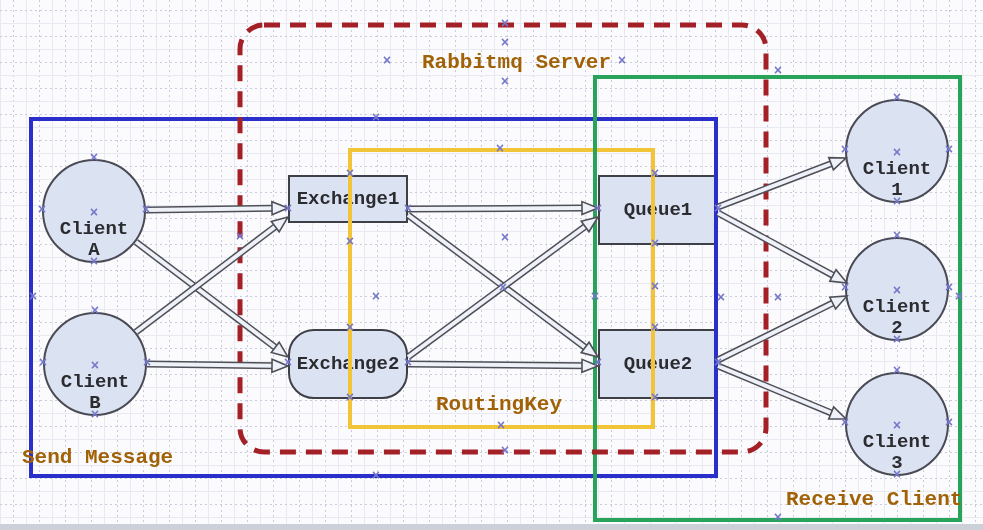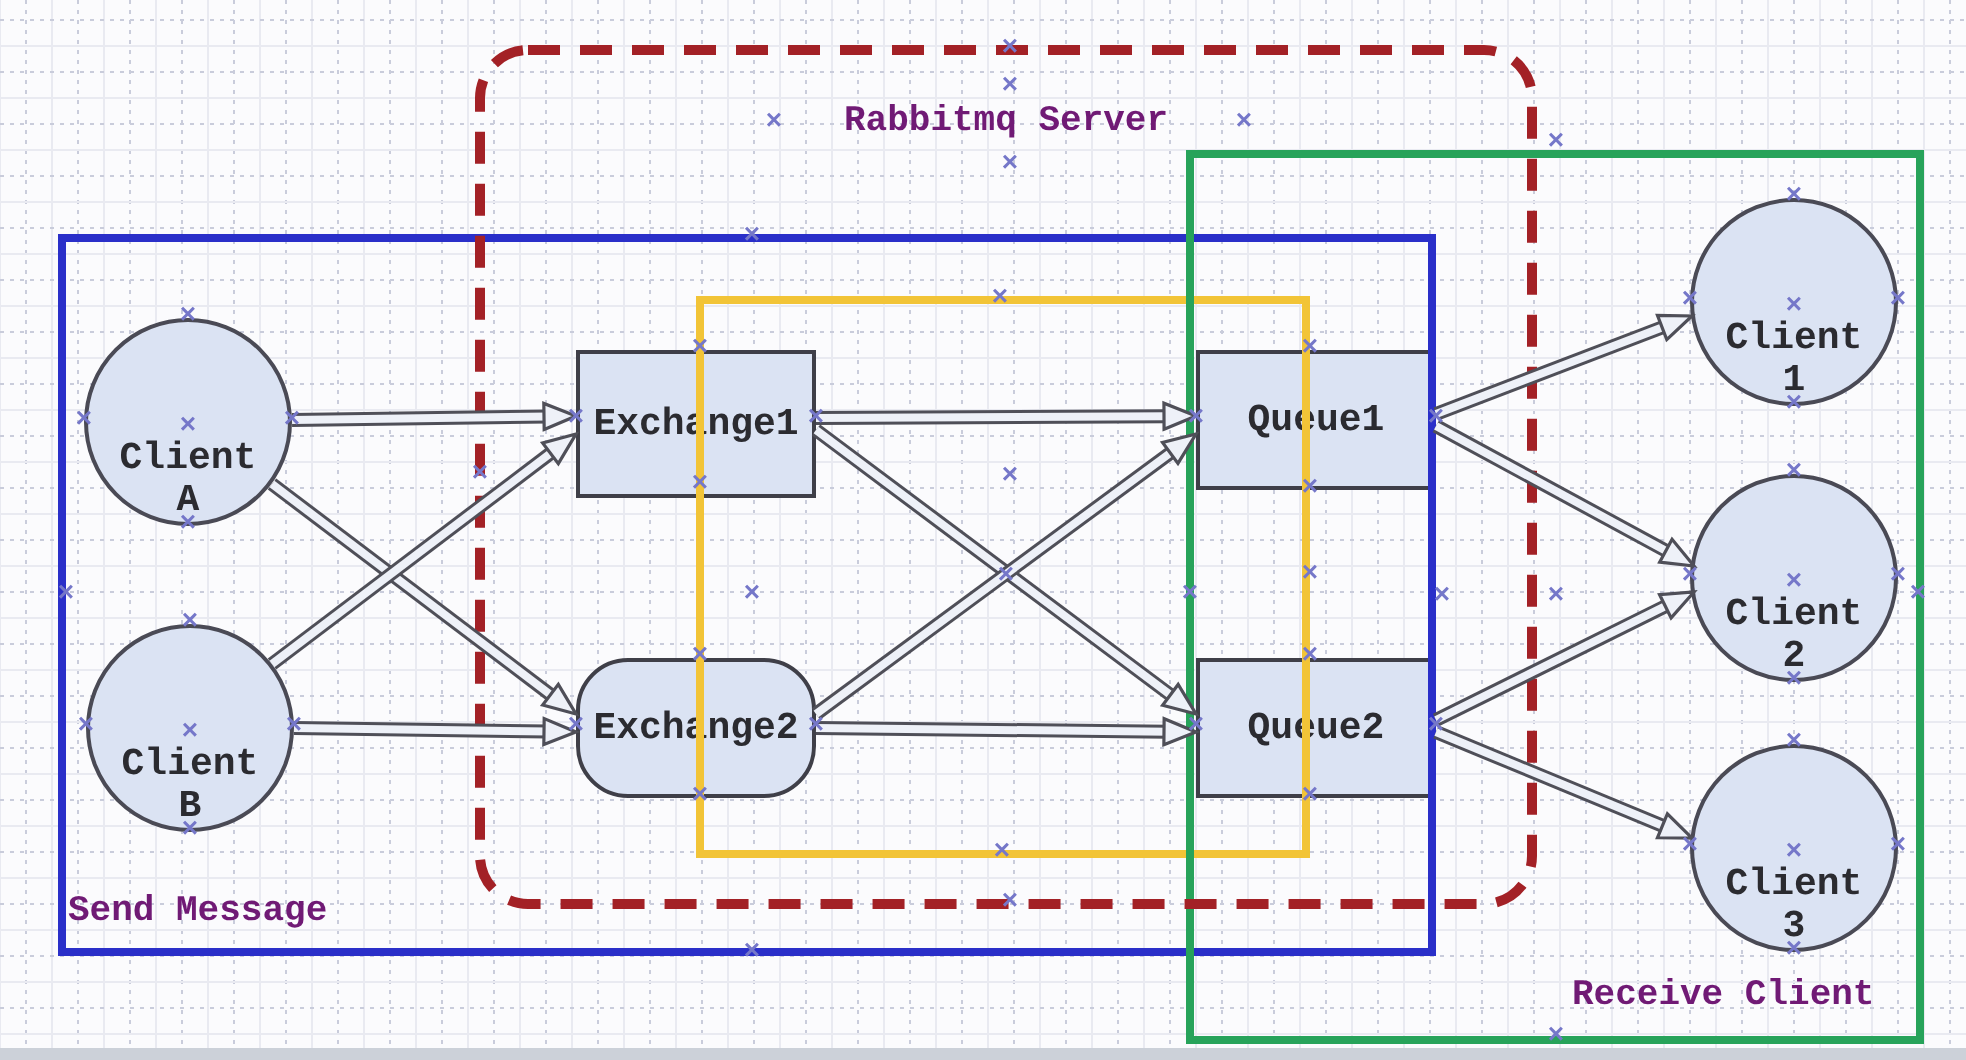--- a/index.html
+++ b/index.html
@@ -19,25 +19,25 @@
     z-index:3;color:#2b2b30;font-weight:bold;font-size:19px;line-height:21px;
     box-sizing:border-box;text-align:center;
   }
   .node-box{
     position:absolute;background:#dbe3f3;border:2px solid #3f3f48;
     display:flex;align-items:center;justify-content:center;
     z-index:3;color:#2b2b30;font-weight:bold;font-size:19px;
     box-sizing:border-box;
   }
   .region-label{
-    position:absolute;z-index:7;color:#701a75;
-    font-size:18px;font-weight:bold;white-space:nowrap;
+    position:absolute;z-index:7;color:#a16207;
+    font-size:21px;font-weight:bold;white-space:nowrap;
   }
   #lbl-server{left:422px;top:51px;}
-  #lbl-send{left:34px;top:446px;}
+  #lbl-send{left:22px;top:446px;}
   #lbl-routing{left:436px;top:393px;}
   #lbl-receive{left:786px;top:488px;}
   .mark{
     position:absolute;z-index:8;color:#7577c9;font-size:14px;font-weight:bold;
     transform:translate(-50%,-54%);line-height:1;pointer-events:none;
   }
   .watermark{
     position:absolute;left:597px;top:504px;z-index:6;
     color:#a7adbf;opacity:.6;font-size:20px;white-space:nowrap;
   }
@@ -174,21 +174,21 @@
 
   <div id="nodes">
       <div class="node-circle" style="left: 42px; top: 159px; width: 104px; height: 104px;">
         <span>Client</span>
         <span>A</span>
       </div>
       <div class="node-circle" style="left: 43px; top: 312px; width: 104px; height: 104px;">
         <span>Client</span>
         <span>B</span>
       </div>
-      <div class="node-box" style="left: 288px; top: 175px; width: 120px; height: 74px;">
+      <div class="node-box" style="left: 288px; top: 175px; width: 120px; height: 48px;">
         <span>Exchange1</span>
       </div>
       <div class="node-box" style="left: 288px; top: 329px; width: 120px; height: 70px; border-radius: 26px;">
         <span>Exchange2</span>
       </div>
       <div class="node-box" style="left: 598px; top: 175px; width: 120px; height: 70px;">
         <span>Queue1</span>
       </div>
       <div class="node-box" style="left: 598px; top: 329px; width: 120px; height: 70px;">
         <span>Queue2</span>
@@ -271,20 +271,21 @@
       </g>
       <g>
         <line x1="718" y1="366" x2="833.0649958117247" y2="413.6440998282922" stroke="#4f4f58" stroke-width="7"></line>
         <line x1="718" y1="366" x2="833.0649958117247" y2="413.6440998282922" stroke="#eef1f8" stroke-width="4"></line>
         <polygon points="828.7304701336781,418.8845088911761 846,419 833.7038060074068,406.87343357349187" fill="#eef1f8" stroke="#4f4f58" stroke-width="1.6" stroke-linejoin="miter"></polygon>
       </g>
     </svg>
 
   <div class="region-label" id="lbl-server">Rabbitmq Server</div>
   <div class="region-label" id="lbl-send">Send Message</div>
+  <div class="region-label" id="lbl-routing">RoutingKey</div>
   <div class="region-label" id="lbl-receive">Receive Client</div>
 
 
   <div id="marks">
       <span class="mark" style="left: 94px; top: 159px;">×</span>
       <span class="mark" style="left: 94px; top: 263px;">×</span>
       <span class="mark" style="left: 42px; top: 211px;">×</span>
       <span class="mark" style="left: 146px; top: 211px;">×</span>
       <span class="mark" style="left: 94px; top: 214px;">×</span>
       <span class="mark" style="left: 95px; top: 312px;">×</span>

